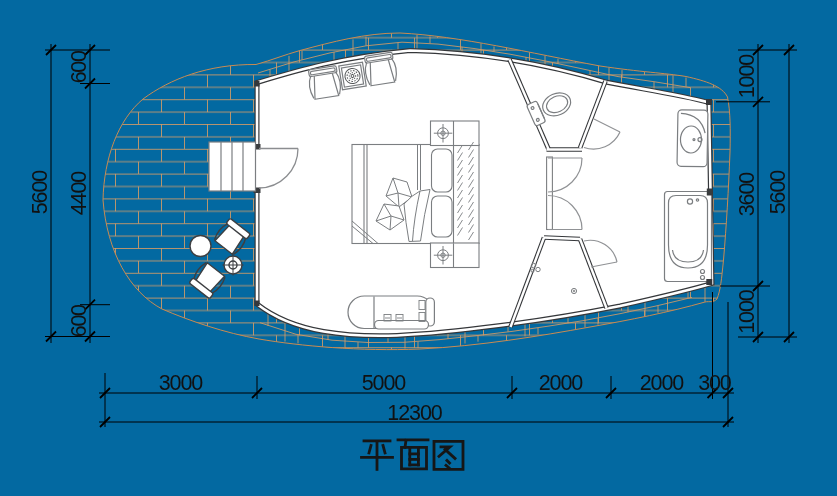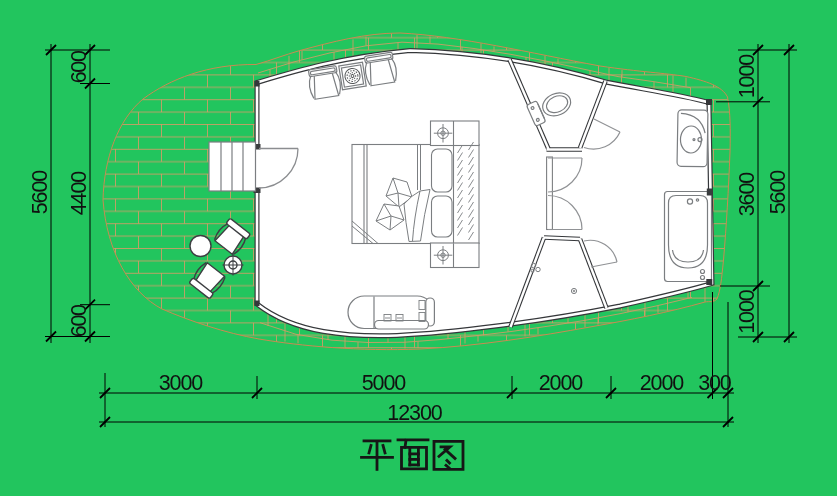--- a/index.html
+++ b/index.html
@@ -1,16 +1,16 @@
 <!DOCTYPE html>
 <html><head>
 <meta charset="utf-8">
 <style>
 html,body{margin:0;padding:0;background:#fff;}
-#page{position:relative;width:837px;height:496px;background:#22c55e;overflow:hidden;
+#page{position:relative;width:837px;height:496px;background:#0369a1;overflow:hidden;
 font-family:"Liberation Sans", sans-serif;}
 svg{position:absolute;left:0;top:0;}
 </style>
 </head>
 <body>
 <div id="page">
 <svg width="837" height="496" viewBox="0 0 837 496">
 <defs>
 <pattern id="brick" width="92" height="24.8" patternUnits="userSpaceOnUse">
   <g stroke="#d59c66" stroke-width="0.85" fill="none">

